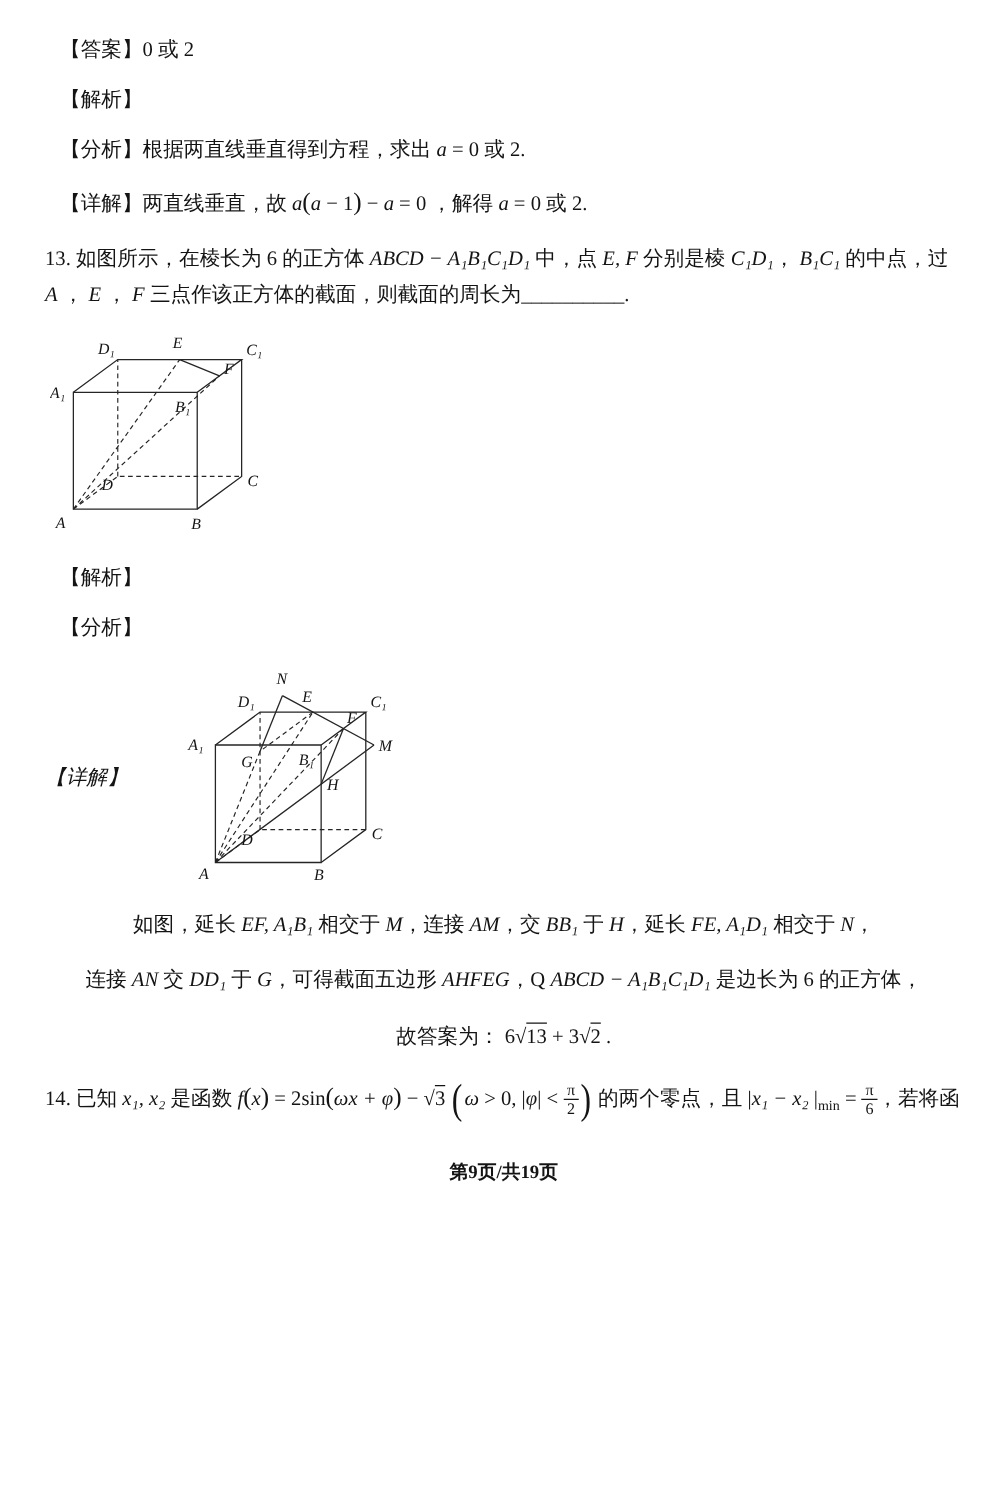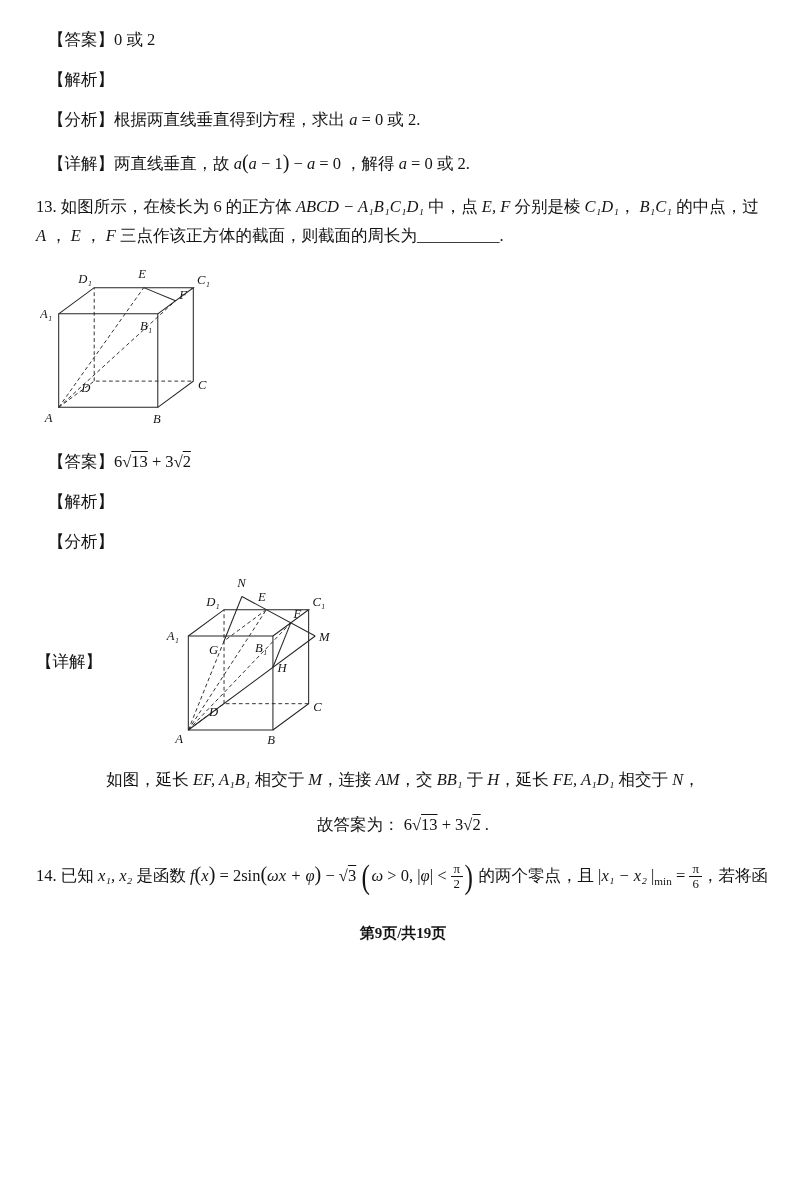--- a/index.html
+++ b/index.html
@@ -19,21 +19,21 @@
   .sqrt .ol { text-decoration:overline; }
   .frac { display:inline-flex; flex-direction:column; vertical-align:middle;
           text-align:center; font-size:0.78em; line-height:1.15; }
   .frac .num { border-bottom:1px solid #141414; padding:0 3px; }
   .big  { font-size:1.22em; }
   .bigg { display:inline-block; font-size:2.05em; font-weight:200;
           vertical-align:middle; line-height:0.85; transform:scaleX(0.75); }
   .subtxt { font-size:0.68em; vertical-align:sub; }
   .fig { margin:4px 0 16px 4px; }
   .fig2row { display:flex; align-items:center; margin:2px 0 14px; }
-  .fig2row .lbl { margin-right:16px; white-space:nowrap; }
+  .fig2row .lbl { white-space:nowrap;font-style:italic; }
   .fig2row .figwrap { margin-left:44px; }
   svg .edge { stroke:#252525; stroke-width:1.1; fill:none; }
   svg .hid  { stroke-dasharray:4 3; stroke-width:1; }
   svg text { font-family:"Liberation Serif","DejaVu Serif",serif;
              font-style:italic; font-size:13.5px; fill:#141414; }
   .footer { margin-top:auto; text-align:center; font-size:15px; padding-top:18px;font-weight:bold; }
 </style>
 </head>
 <body>
 
@@ -68,21 +68,20 @@
         <text x="149" y="36">F</text>
         <text x="107" y="69">B₁</text>
         <text x="44" y="136">D</text>
         <text x="169" y="132">C</text>
         <text x="5" y="168">A</text>
         <text x="121" y="169">B</text>
       </g>
     </svg>
   </div>
 
-  <p class="line">【答案】6<span class="sqrt">√<span class="ol">13</span></span> + 3<span class="sqrt">√<span class="ol">2</span></span></p>
   <p class="line">【解析】</p>
   <p class="line">【分析】</p>
 
   <div class="fig2row">
     <span class="lbl">【详解】</span>
     <div class="figwrap">
       <svg width="235" height="179" viewBox="0 0 250 190">
         <g class="edge">
           <path d="M28 70 L118 70 L118 170 L28 170 Z"></path>
           <path d="M28 70 L66 42 L156 42 L118 70"></path>
@@ -117,20 +116,21 @@
           <text x="50" y="155">D</text>
           <text x="161" y="150">C</text>
           <text x="14" y="184">A</text>
           <text x="112" y="185">B</text>
         </g>
       </svg>
     </div>
   </div>
 
   <p class="sol">如图，延长 <span class="mi">EF, A₁B₁</span> 相交于 <span class="mi">M</span>，连接 <span class="mi">AM</span>，交 <span class="mi">BB₁</span> 于 <span class="mi">H</span>，延长 <span class="mi">FE, A₁D₁</span> 相交于 <span class="mi">N</span>，</p>
+  <p class="sol">连接 <span class="mi">AN</span> 交 <span class="mi">DD₁</span> 于 <span class="mi">G</span>，可得截面五边形 <span class="mi">AHFEG</span>，Q <span class="mi">ABCD − A₁B₁C₁D₁</span> 是边长为 6 的正方体，</p>
   <p class="sol">故答案为： 6<span class="sqrt">√<span class="ol">13</span></span> + 3<span class="sqrt">√<span class="ol">2</span></span> .</p>
 
   <p class="qpara">14. 已知 <span class="mi">x₁, x₂</span> 是函数 <span class="mi">f</span><span class="big">(</span><span class="mi">x</span><span class="big">)</span> = 2sin<span class="big">(</span><span class="mi">ωx + φ</span><span class="big">)</span> − <span class="sqrt">√<span class="ol">3</span></span> <span class="bigg">(</span><span class="mi">ω</span> &gt; 0, |<span class="mi">φ</span>| &lt; <span class="frac">
         <span class="num">π</span>
         <span>2</span>
       </span><span class="bigg">)</span> 的两个零点，且 |<span class="mi">x₁ − x₂</span> |<span class="subtxt">min</span> = <span class="frac">
         <span class="num">π</span>
         <span>6</span>
       </span>，若将函</p>
 

